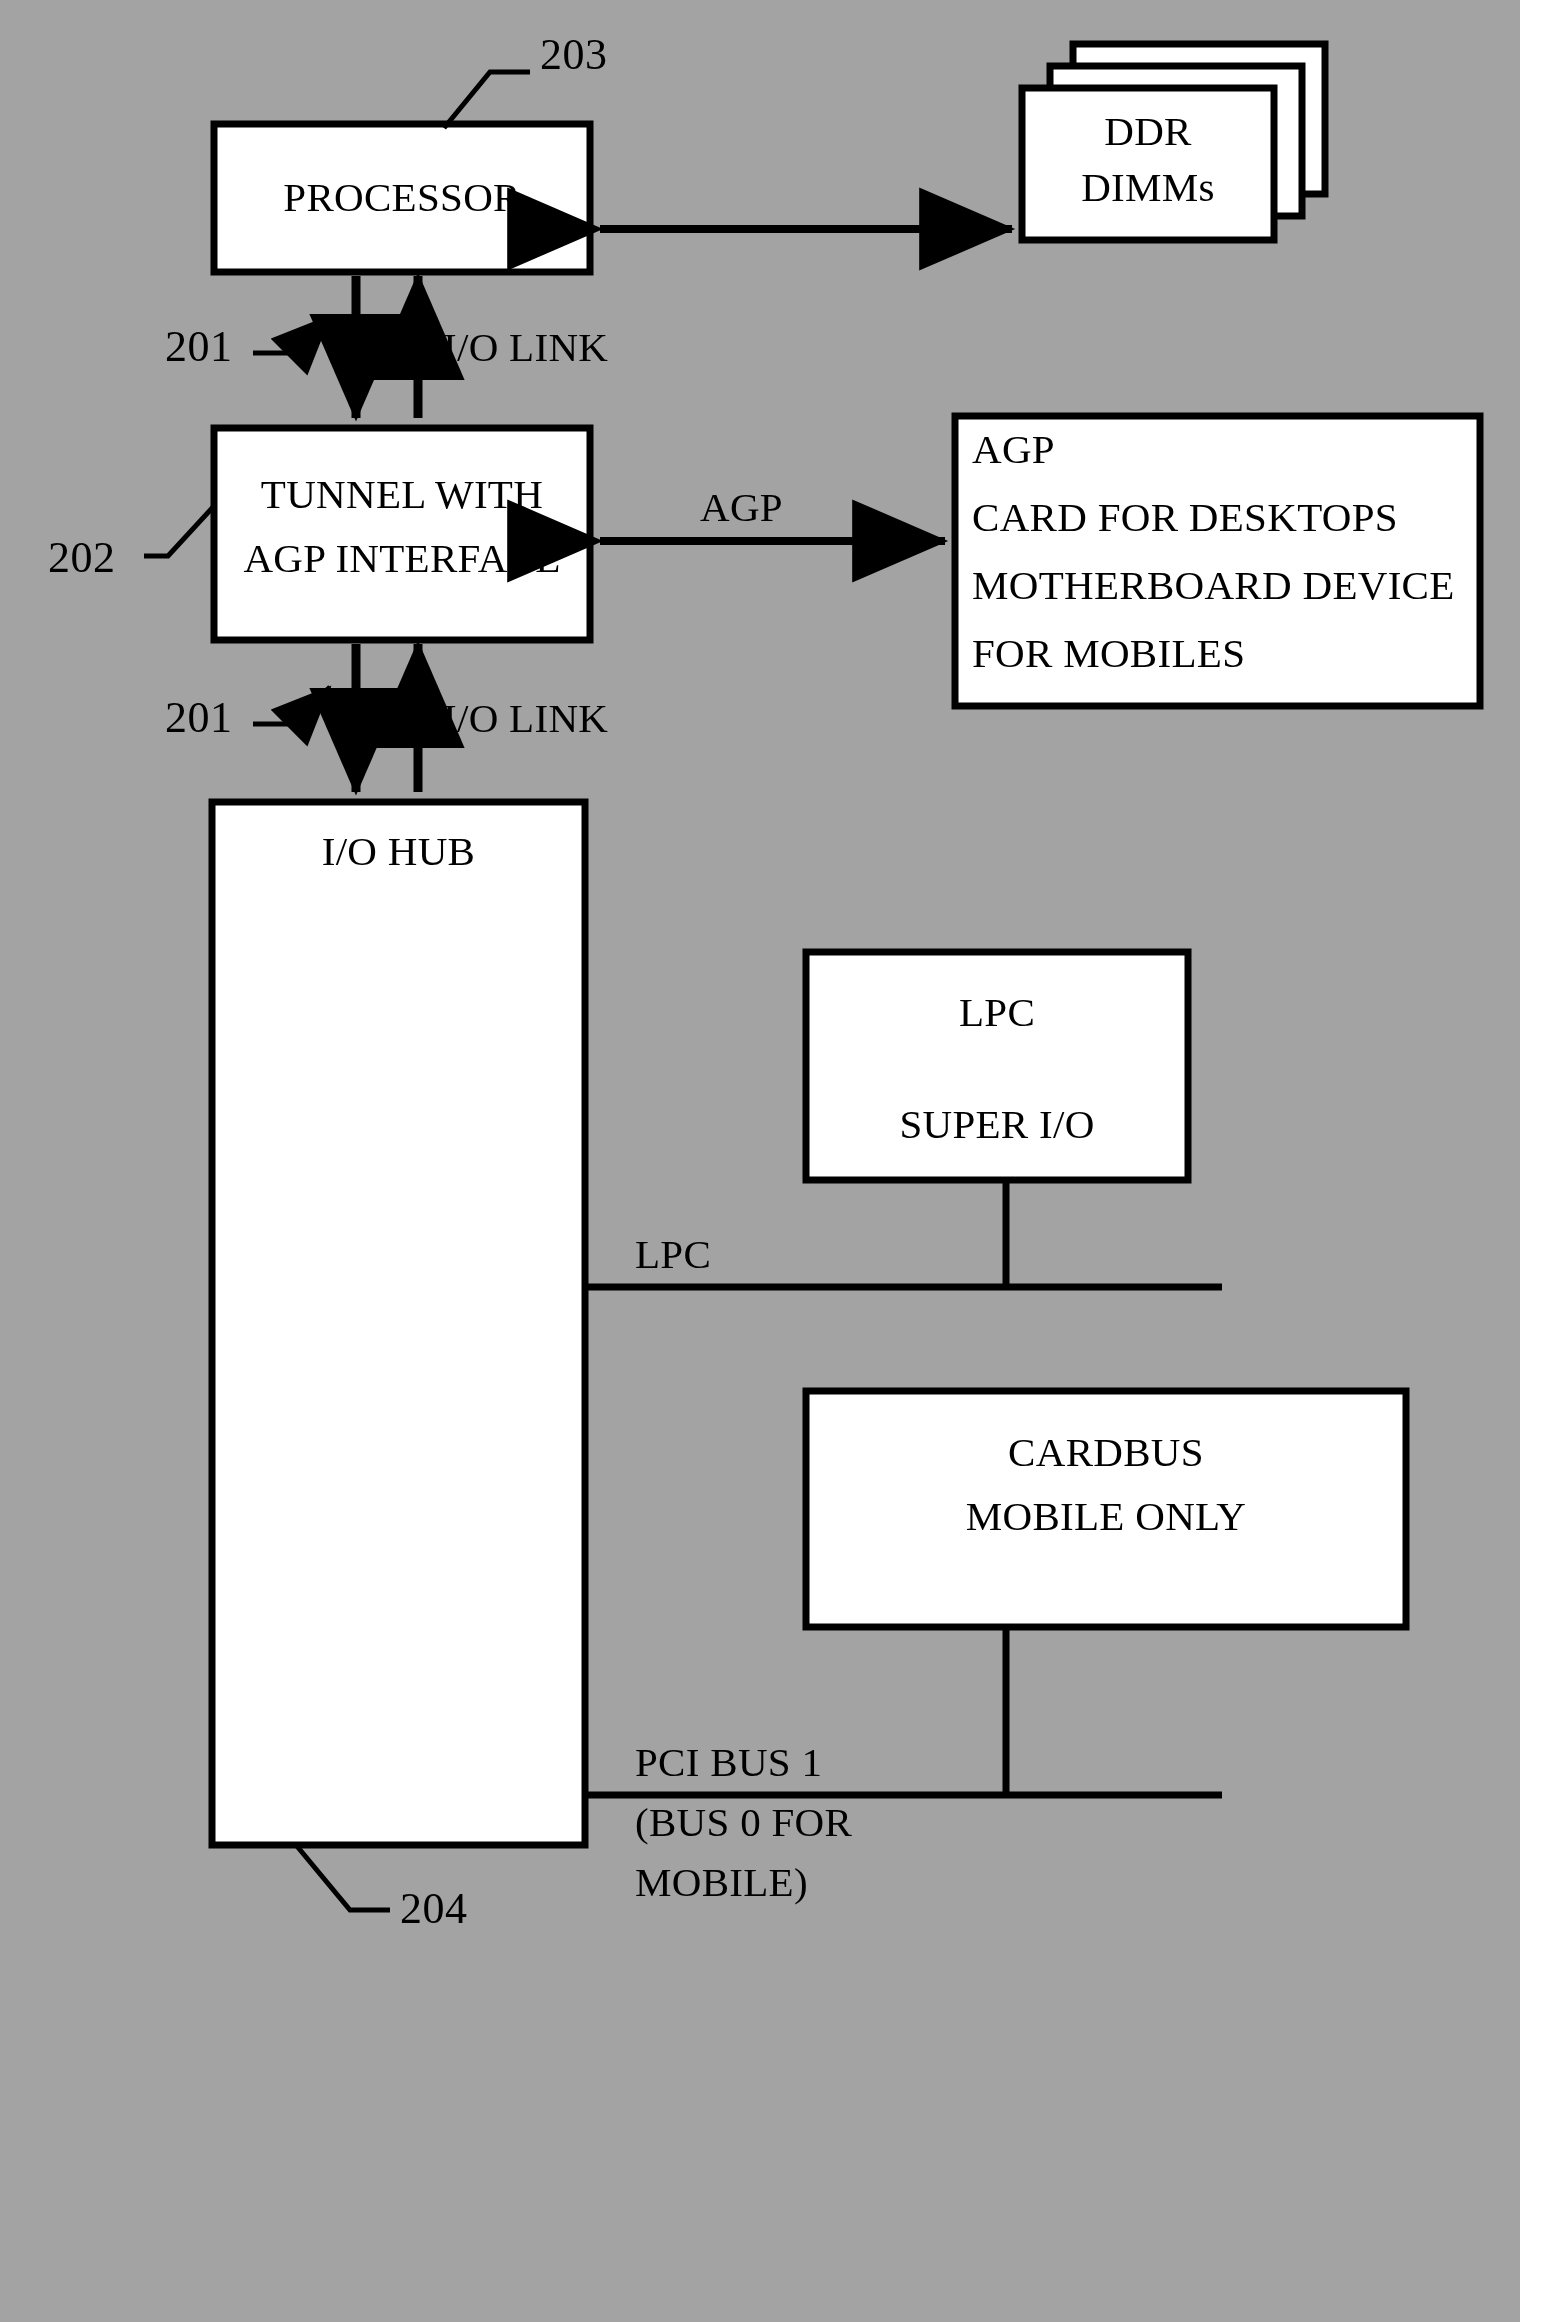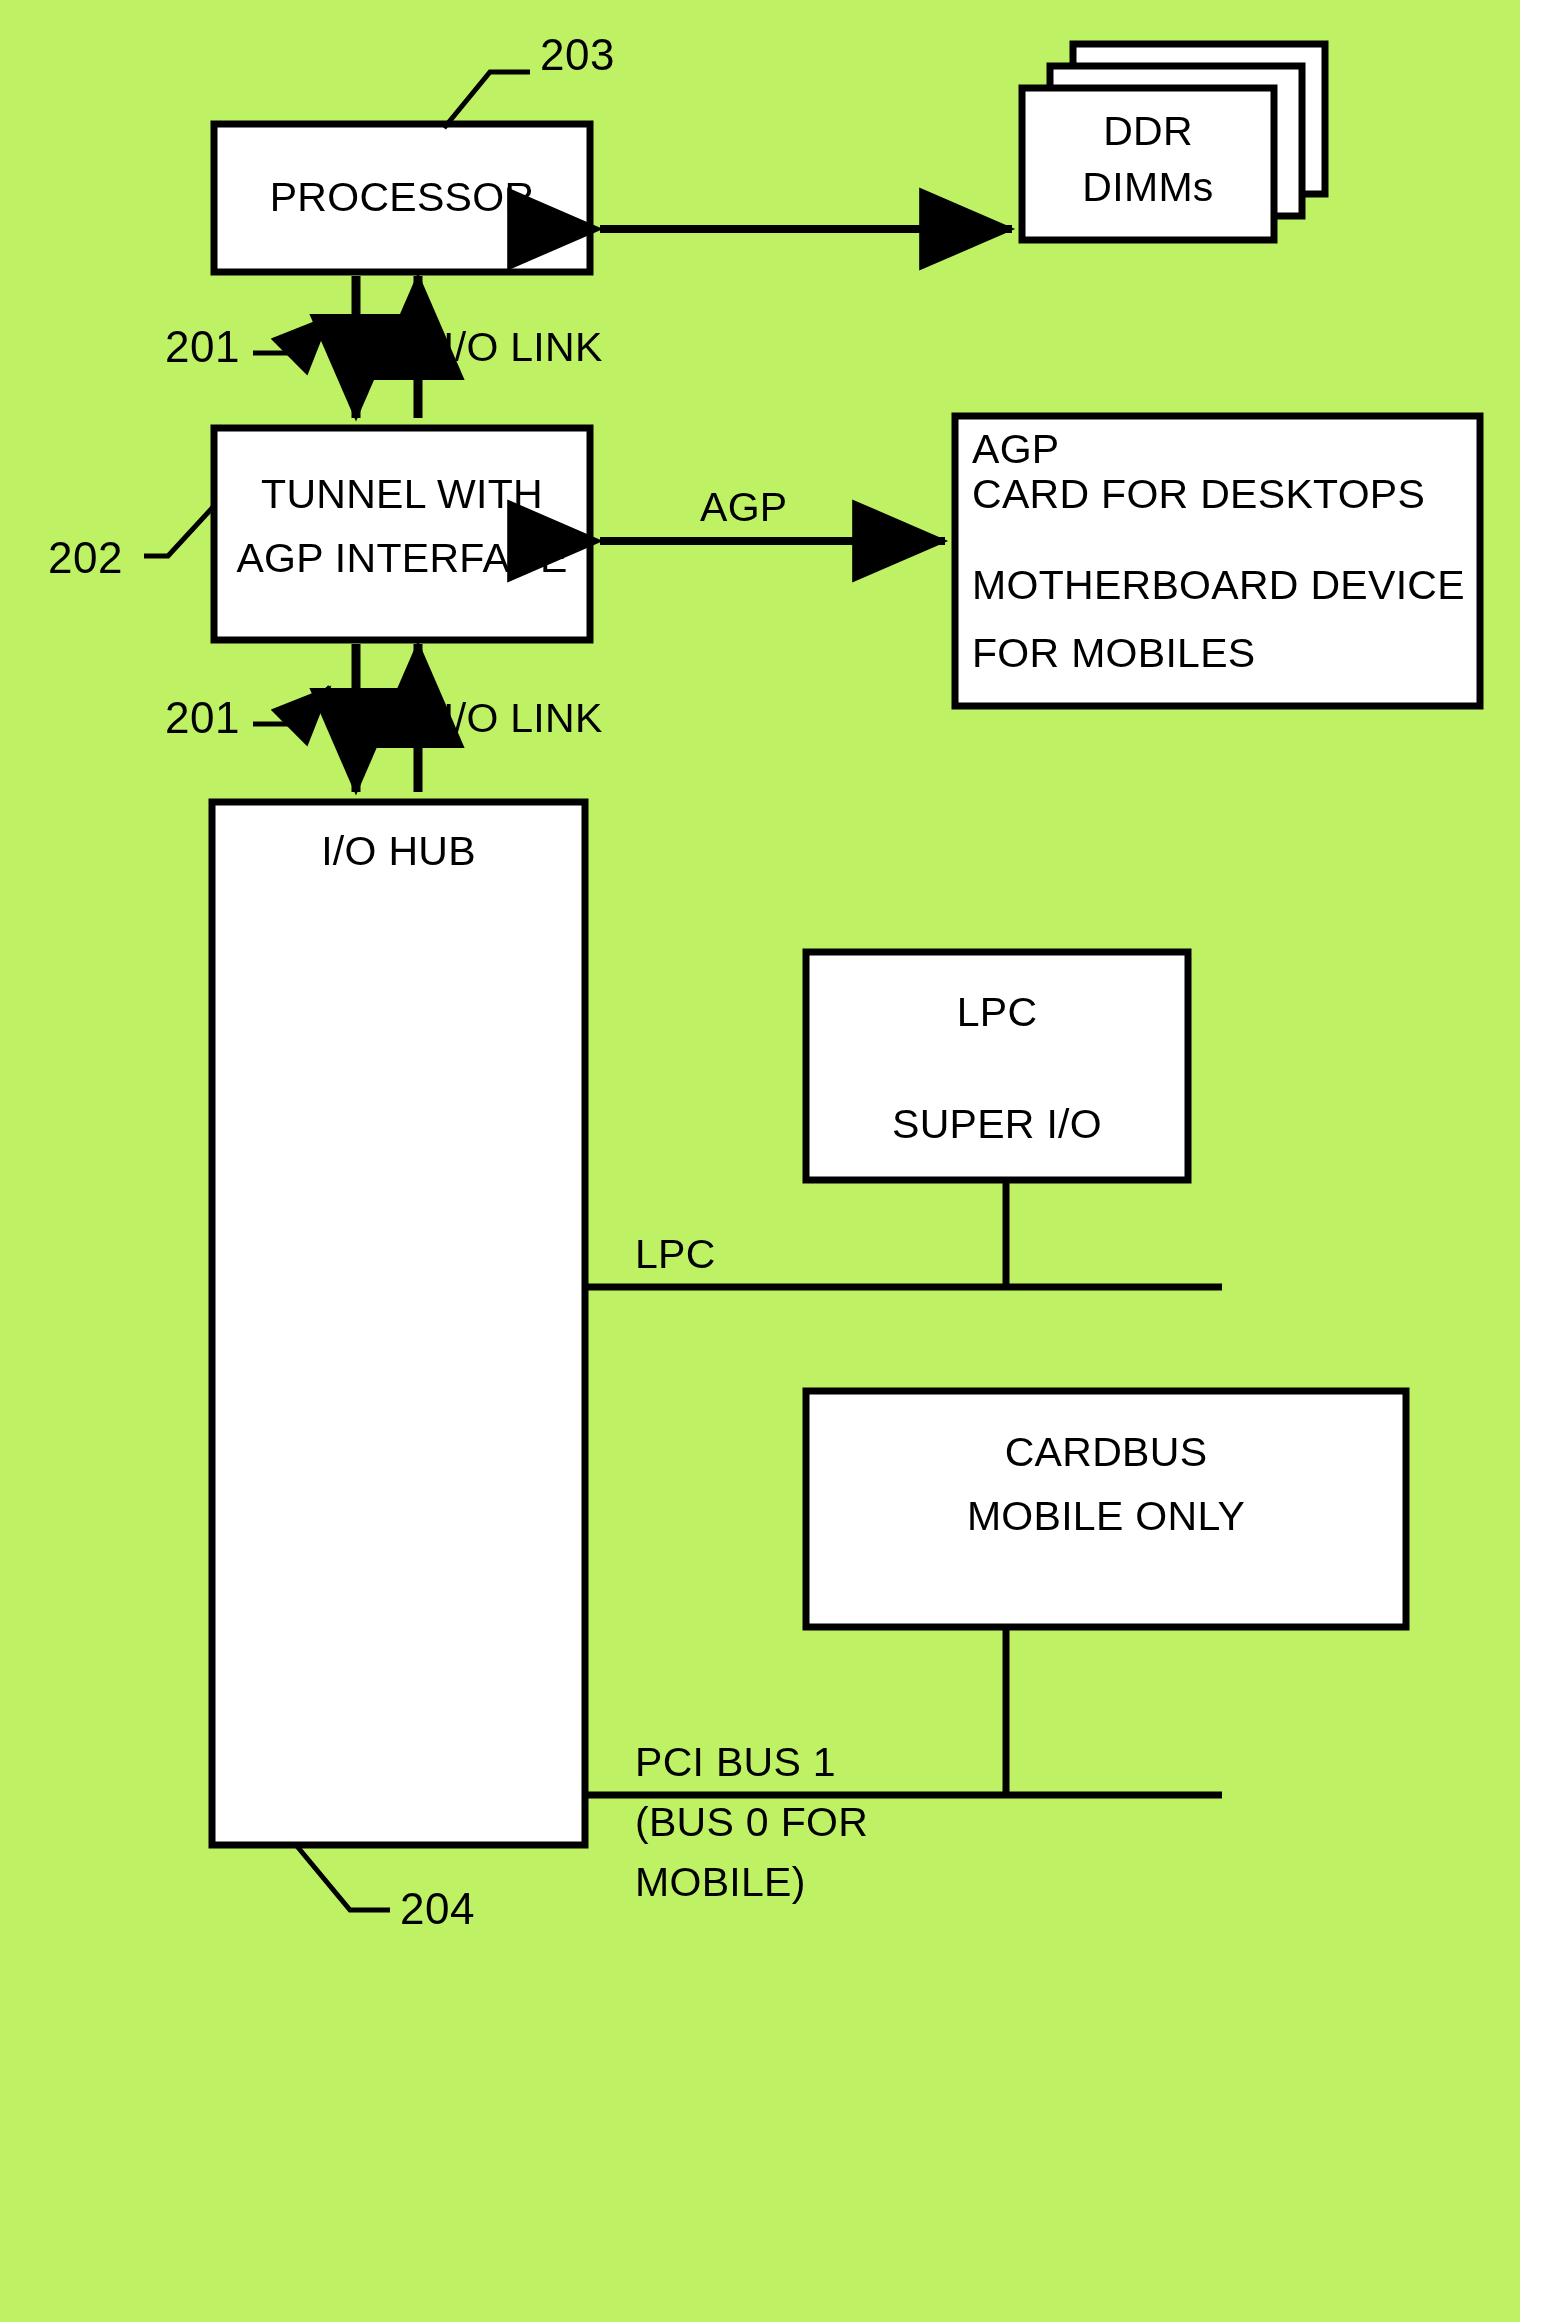--- a/index.html
+++ b/index.html
@@ -4,22 +4,22 @@
 <style>
   html, body {
     margin: 0;
     padding: 0;
     background: #ffffff;
   }
   #page {
     position: relative;
     width: 1520px;
     height: 2322px;
-    background: #bef264;
-    font-family: Liberation Sans, sans-serif;
+    background: #a3a3a3;
+    font-family: Liberation Serif, serif;
     color: #000000;
     overflow: hidden;
   }
   .svg-layer {
     position: absolute;
     left: 0;
     top: 0;
     width: 1557px;
     height: 2322px;
   }
@@ -144,21 +144,21 @@
   <div class="lbl linktext" style="left:443px; top:325px;">I/O LINK</div>
 
   <div class="lbl ref" style="left:48px; top:533px;">202</div>
 
   <div class="lbl boxtext" style="left:214px; top:472px; width:376px;">TUNNEL WITH</div>
   <div class="lbl boxtext" style="left:214px; top:536px; width:376px;">AGP INTERFACE</div>
 
   <div class="lbl linktext" style="left:700px; top:485px;">AGP</div>
 
   <div class="lbl boxtext-left" style="left:972px; top:427px;">AGP</div>
-  <div class="lbl boxtext-left" style="left:972px; top:472px;text-align:right;">CARD FOR DESKTOPS</div>
+  <div class="lbl boxtext-left" style="left:972px; top:495px;text-align:right;">CARD FOR DESKTOPS</div>
   <div class="lbl boxtext-left" style="left:972px; top:563px;">MOTHERBOARD DEVICE</div>
   <div class="lbl boxtext-left" style="left:972px; top:631px;">FOR MOBILES</div>
 
   <div class="lbl ref" style="left:165px; top:693px;">201</div>
 
   <div class="lbl linktext" style="left:443px; top:696px;">I/O LINK</div>
 
   <div class="lbl boxtext" style="left:212px; top:829px; width:373px;">I/O HUB</div>
 
 

